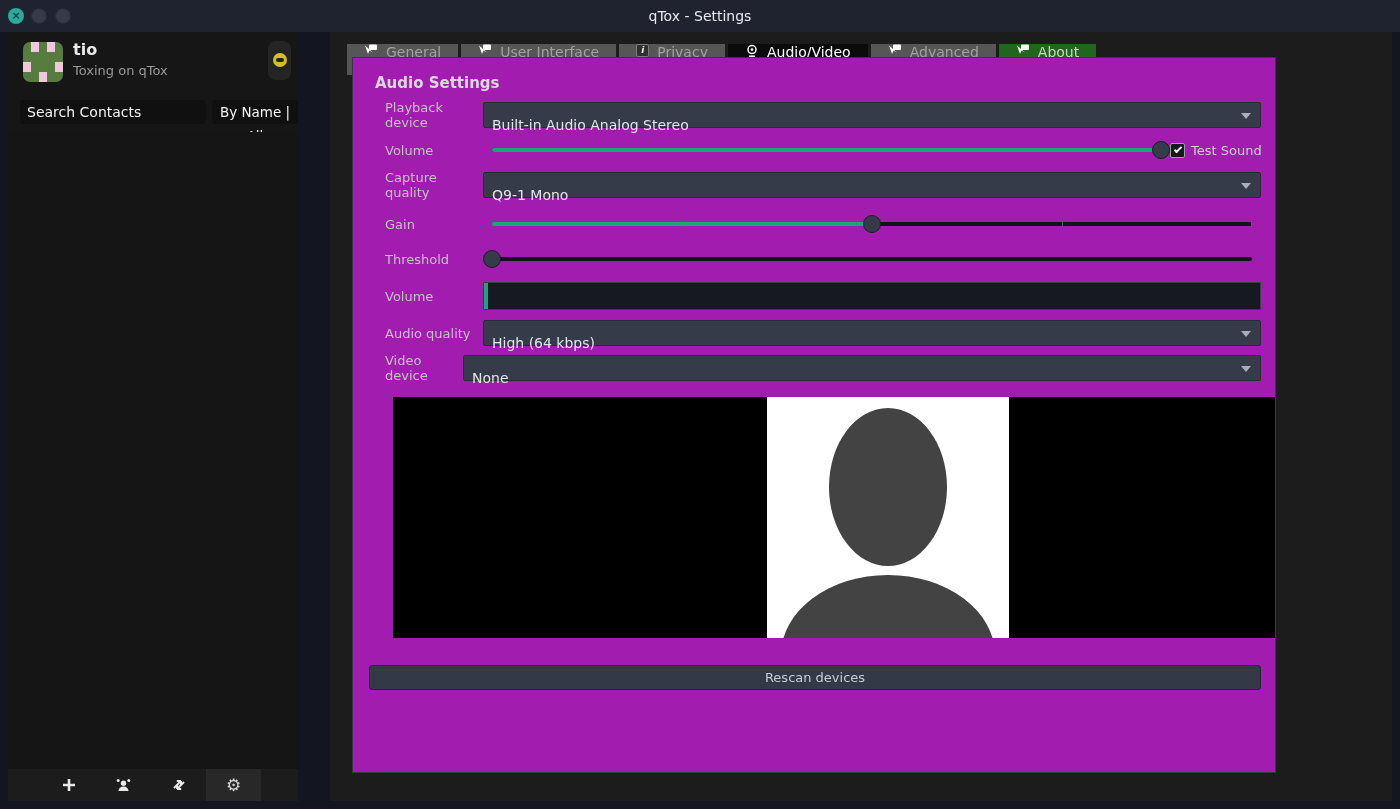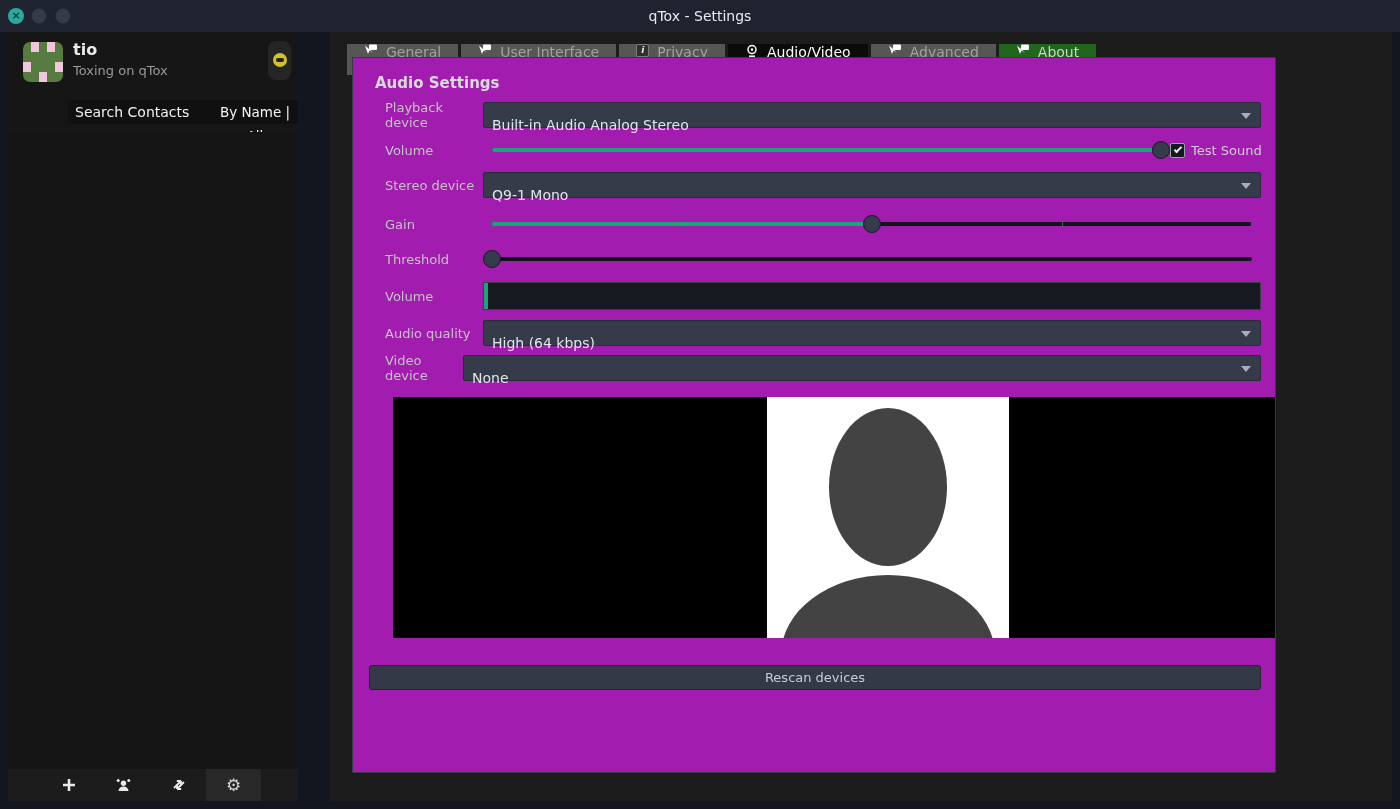--- a/index.html
+++ b/index.html
@@ -24,21 +24,21 @@
             display:grid; grid-template-columns:repeat(5,1fr); grid-template-rows:repeat(4,1fr); }
   .avatar i { display:block; }
   .avatar i.p { background:#f2c6de; }
   .u-name { position:absolute; left:65px; top:8px; font-size:16px; font-weight:bold; color:#eaeaea; }
   .u-msg { position:absolute; left:65px; top:31px; font-size:13px; color:#9a9a9a; }
   .status-btn { position:absolute; left:260px; top:9px; width:23px; height:39px; background:#252525; border-radius:8px; }
   .away-dot { position:absolute; left:4.5px; top:12px; width:14px; height:14px; border-radius:50%; background:#d2bf2a; }
   .away-dot::after { content:""; position:absolute; left:3px; top:5px; width:8px; height:4px; border-radius:2px; background:#23221c; }
 
   .search-input { position:absolute; left:12px; top:68px; width:186px; height:24px; background:#101010; border:none; border-radius:4px;
-                  color:#f2f2f2; font-size:14px; padding:0 7px; font-family:"DejaVu Sans", sans-serif;margin-left:48px; }
+                  color:#f2f2f2; font-size:14px; padding:0 7px; font-family:"DejaVu Sans", sans-serif; }
   .search-input::placeholder { color:#f2f2f2; opacity:1; }
   .filter-chip { position:absolute; left:204px; top:68px; width:86px; height:24px; background:#101010; border-radius:4px;
                  color:#f5f5f5; font-size:13.5px; line-height:24px; text-align:center; }
   .contact-list { position:absolute; left:0; top:100px; right:0; bottom:32px; background:#151515; }
 
   .side-toolbar { position:absolute; left:0; bottom:0; width:100%; height:32px; background:#1c1c1c; display:flex; padding-left:33px; }
   .tool-btn { width:55px; height:32px; display:flex; align-items:center; justify-content:center; }
   .tool-btn.active { background:#282828; }
   .gear-glyph { font-size:17px; color:#d2d2d2; line-height:1; }
 
@@ -248,21 +248,21 @@
             <div class="cbwrap">
               <span class="checkbox">
                 <span class="mark" style="visibility: visible;"></span>
               </span>
               <span class="cbl">Test Sound</span>
             </div>
           </div>
         </div>
 
         <div class="row">
-          <div class="lbl">Stereo device</div>
+          <div class="lbl">Capture quality</div>
           <div class="ctl">
             <div class="select">
               <span class="val">Q9-1 Mono</span>
               <span class="arr"></span>
             </div>
           </div>
         </div>
 
         <div class="row" style="margin-top:13px;">
           <div class="lbl">Gain</div>

